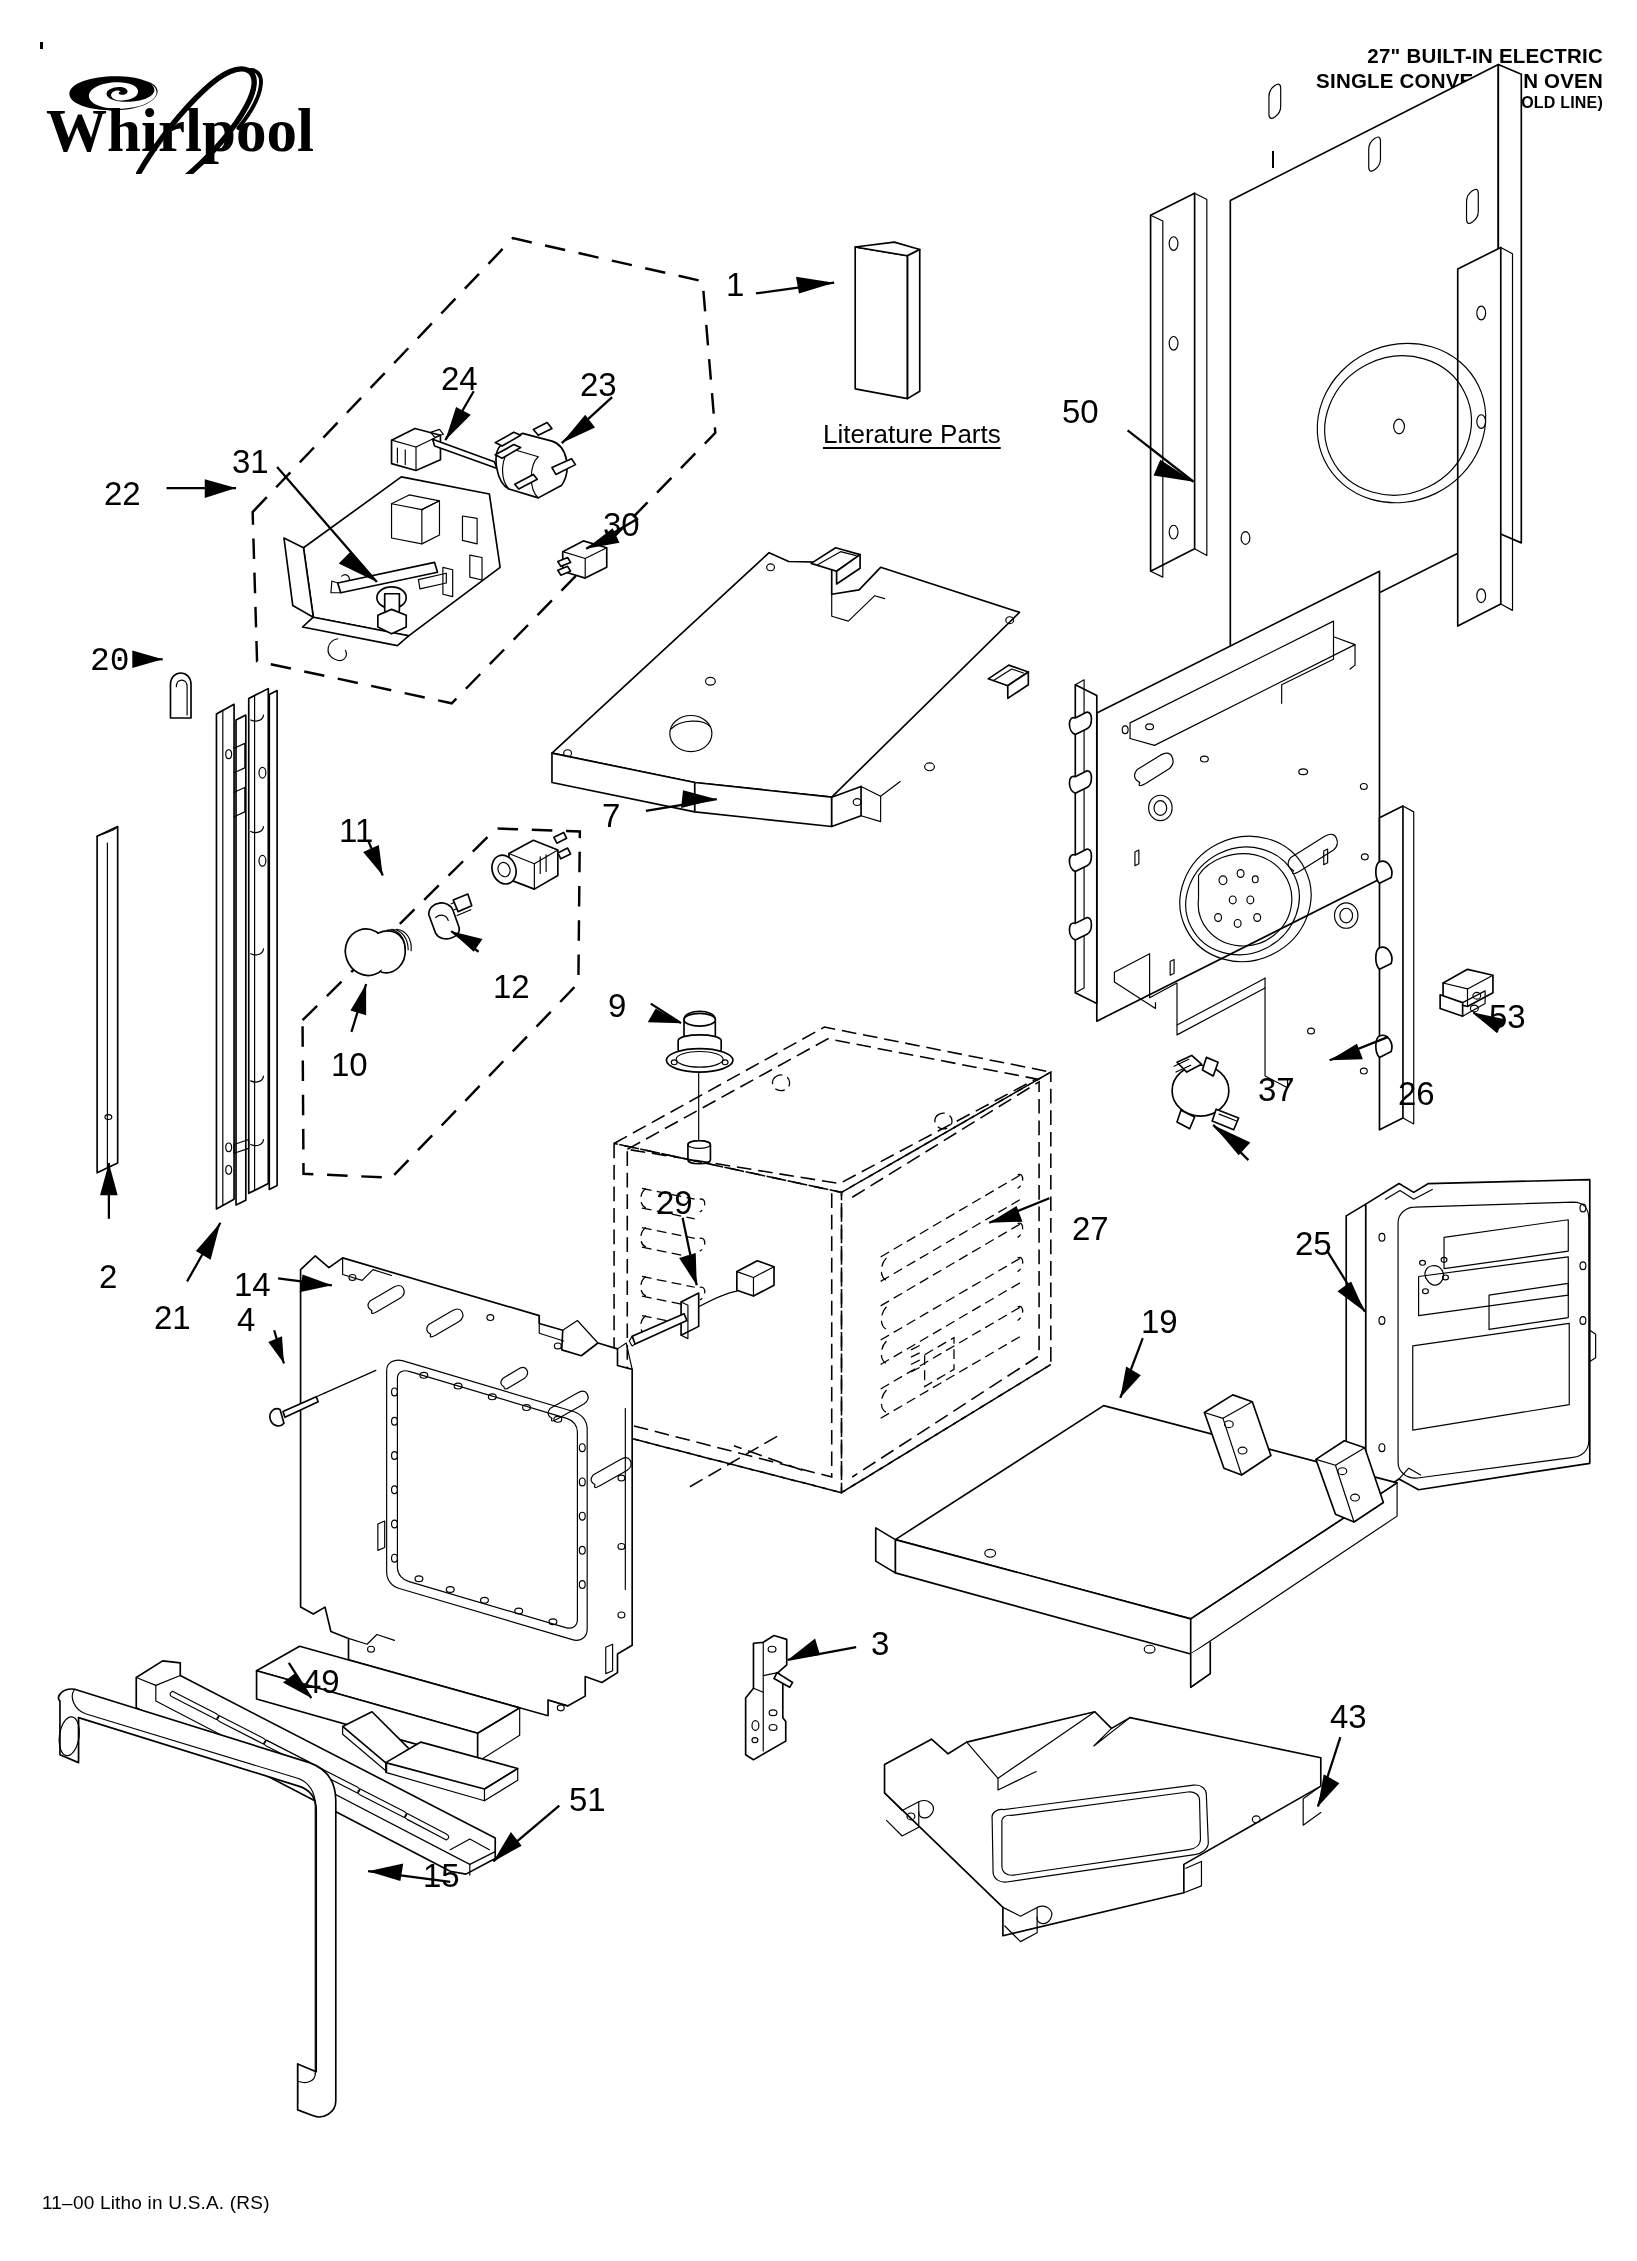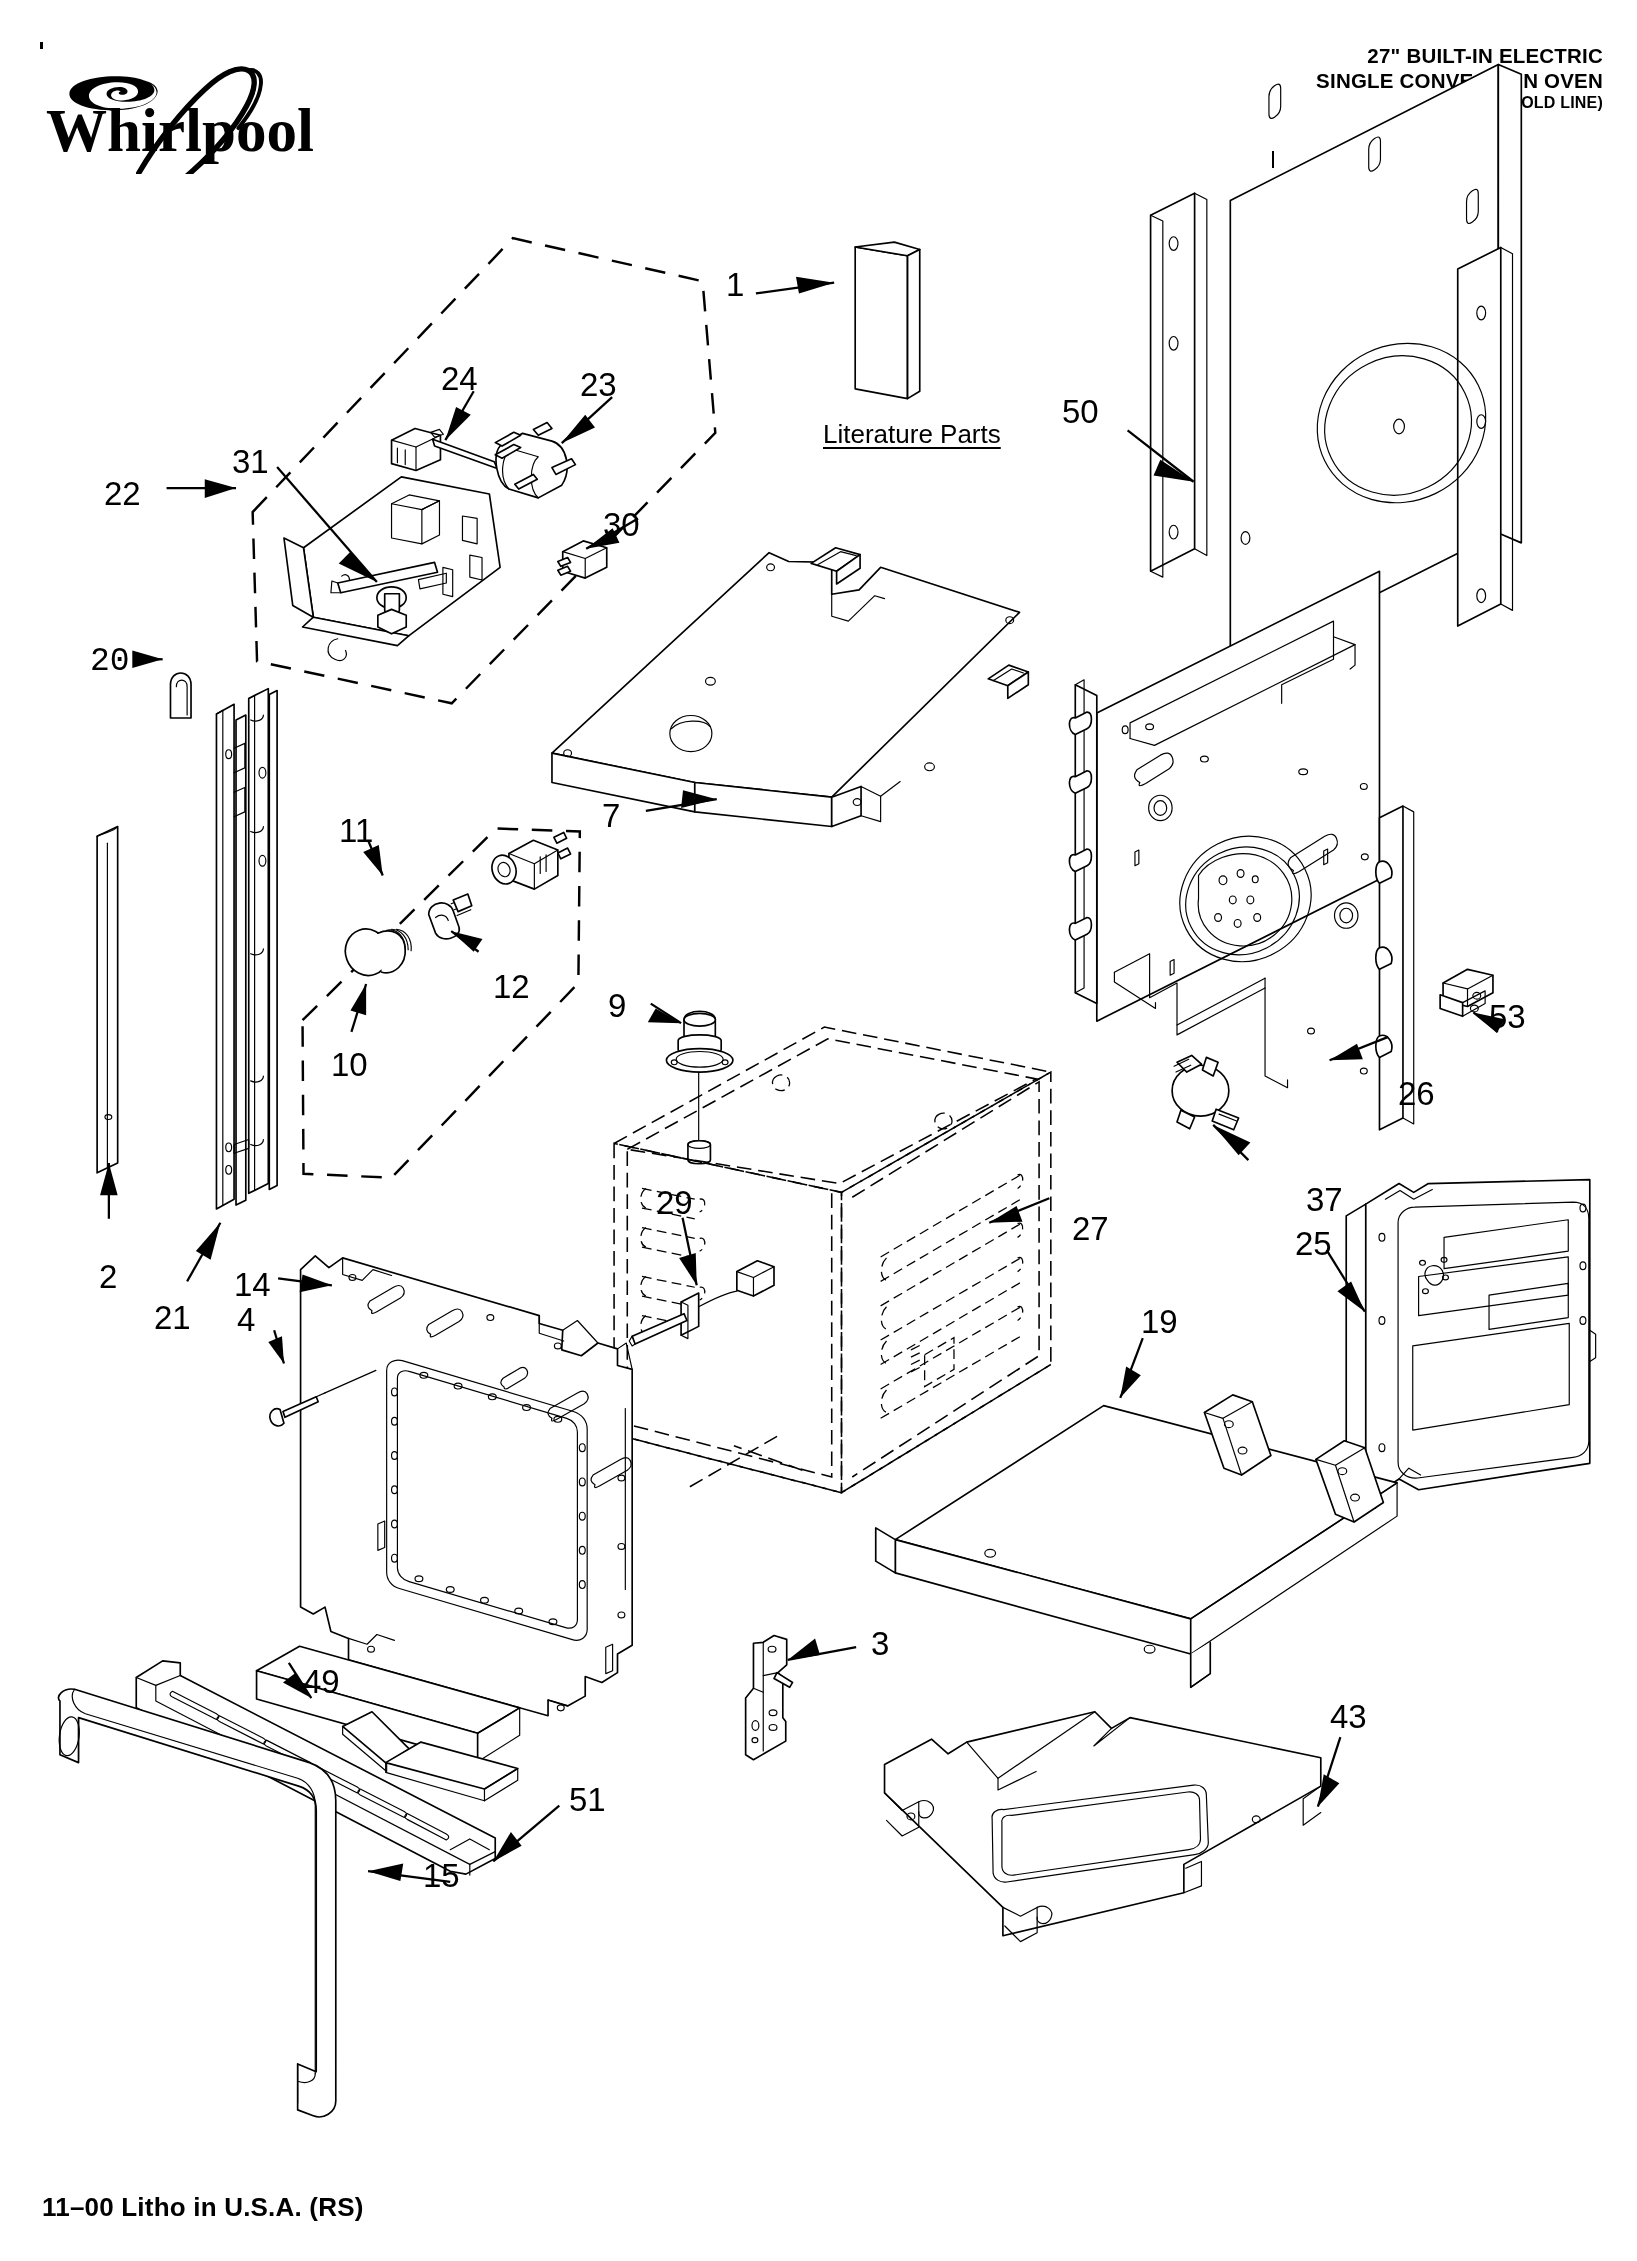--- a/index.html
+++ b/index.html
@@ -43,22 +43,22 @@
     position: absolute;
     left: 41px;
     top: 47px;
     width: 303px;
     height: 127px;
   }
   .footer-note {
     position: absolute;
     left: 42px;
     top: 2192px;
-    font-size: 26px;
-    font-weight: bold;
+    font-size: 19px;
+    font-weight: normal;
     letter-spacing: 0.2px;
     white-space: nowrap;
   }
   .lit-label {
     position: absolute;
     left: 823px;
     top: 419px;
     font-size: 26px;
     white-space: nowrap;
     text-decoration: underline;
@@ -787,21 +787,21 @@
       <div class="callout" style="left: 339px; top: 814px;">11</div>
       <div class="callout" style="left: 493px; top: 970px;">12</div>
       <div class="callout" style="left: 331px; top: 1048px;">10</div>
       <div class="callout" style="left: 608px; top: 989px;">9</div>
       <div class="callout" style="left: 99px; top: 1260px;">2</div>
       <div class="callout" style="left: 154px; top: 1301px;">21</div>
       <div class="callout" style="left: 234px; top: 1268px;">14</div>
       <div class="callout" style="left: 237px; top: 1303px;">4</div>
       <div class="callout" style="left: 656px; top: 1186px;">29</div>
       <div class="callout" style="left: 1072px; top: 1212px;">27</div>
-      <div class="callout" style="left: 1258px; top: 1183px; margin-left: 48px;">37</div>
+      <div class="callout" style="left: 1258px; top: 1073px;">37</div>
       <div class="callout" style="left: 1398px; top: 1077px;">26</div>
       <div class="callout" style="left: 1489px; top: 1000px;">53</div>
       <div class="callout" style="left: 1295px; top: 1227px;">25</div>
       <div class="callout" style="left: 1141px; top: 1305px;">19</div>
       <div class="callout" style="left: 303px; top: 1665px;">49</div>
       <div class="callout" style="left: 871px; top: 1627px;">3</div>
       <div class="callout" style="left: 1330px; top: 1700px;">43</div>
       <div class="callout" style="left: 569px; top: 1783px;">51</div>
       <div class="callout" style="left: 423px; top: 1859px;">15</div>
     </div>

